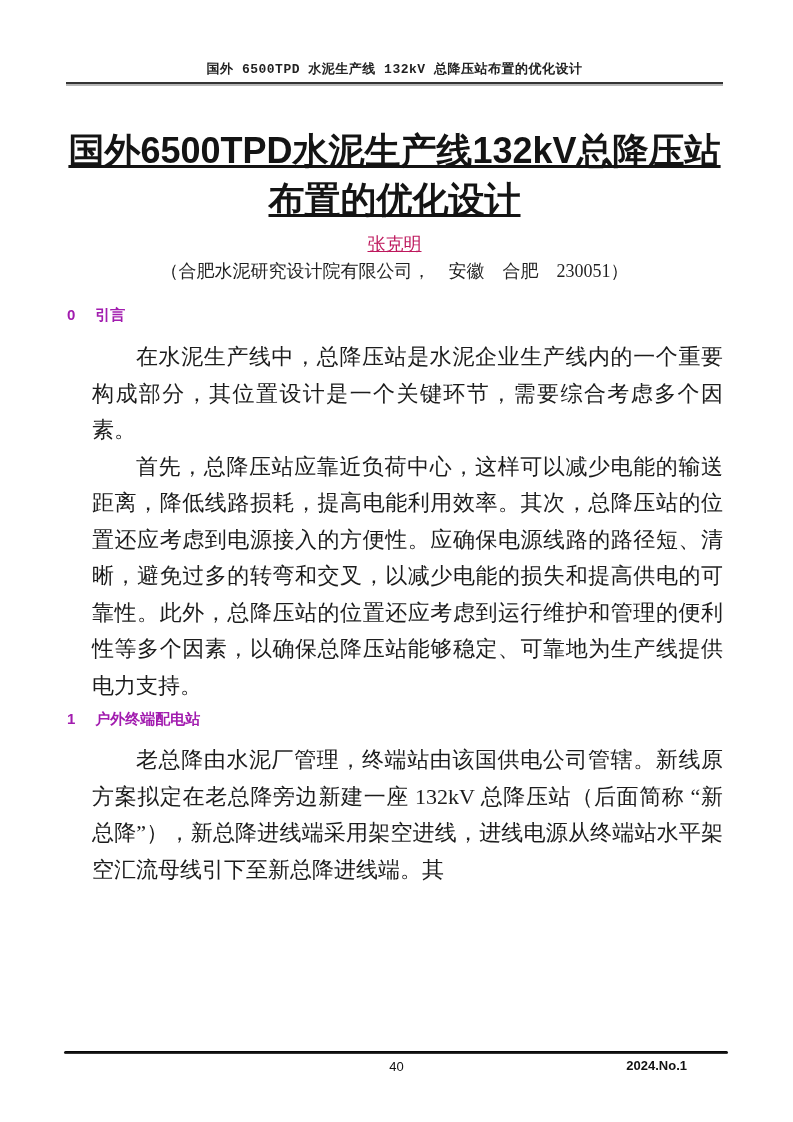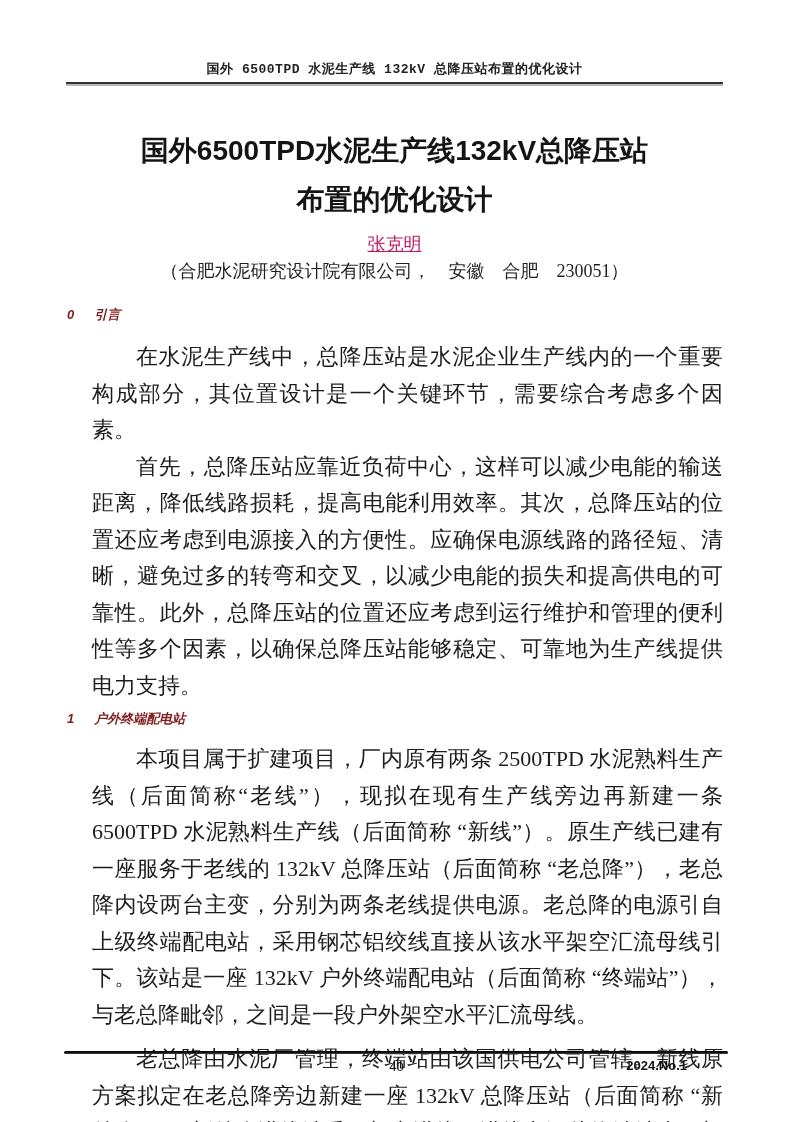--- a/index.html
+++ b/index.html
@@ -27,42 +27,42 @@
     box-shadow:0 2px 0 rgba(145,145,145,.65);
   }
 
   
   .content { position:absolute; top:0; left:66px; width:657px; }
 
   .article-title {
     margin:126px 0 0 0;
     text-align:center;
     font-family:"Liberation Sans","DejaVu Sans",sans-serif;
-    font-size:28px; line-height:49px; font-weight:700;
+    font-size:36px; line-height:49px; font-weight:700;
     color:#141414;
+    text-decoration:underline;
   }
   .author {
     margin-top:8px;
     text-align:center;
     font-size:18px; line-height:25px;
     color:#be185d;
     text-decoration:underline;
   }
   .affiliation {
     text-align:center;
     font-size:18px; line-height:29px;
     color:#1f1f1f;
   }
 
   .section-heading {
     margin-top:14px;
     font-family:"Liberation Sans","DejaVu Sans",sans-serif;
-    font-size:13px; line-height:30px; font-weight:700;
-    color:#7f1d1d;
-    font-style:italic;
+    font-size:15px; line-height:30px; font-weight:700;
+    color:#a21caf;
   }
   .section-heading .sec-num { display:inline-block; margin-left:1px; margin-right:20px; }
   .section-heading.second { margin-top:0; }
 
   .body-par {
     margin:0 0 0 26px;
     width:631px;
     font-size:22px; line-height:36.5px;
     text-align:justify;
     text-indent:2em;
@@ -114,21 +114,20 @@
     </div>
 
     <p class="body-par first-of-section">在水泥生产线中，总降压站是水泥企业生产线内的一个重要构成部分，其位置设计是一个关键环节，需要综合考虑多个因素。</p>
 
     <p class="body-par">首先，总降压站应靠近负荷中心，这样可以减少电能的输送距离，降低线路损耗，提高电能利用效率。其次，总降压站的位置还应考虑到电源接入的方便性。应确保电源线路的路径短、清晰，避免过多的转弯和交叉，以减少电能的损失和提高供电的可靠性。此外，总降压站的位置还应考虑到运行维护和管理的便利性等多个因素，以确保总降压站能够稳定、可靠地为生产线提供电力支持。</p>
 
     <div class="section-heading second">
       <span class="sec-num">1</span><span>户外终端配电站</span>
     </div>
 
-    <p class="body-par after-heading-1">本项目属于扩建项目，厂内原有两条 2500TPD 水泥熟料生产线（后面简称“老线”），现拟在现有生产线旁边再新建一条 6500TPD 水泥熟料生产线（后面简称 “新线”）。原生产线已建有一座服务于老线的 132kV 总降压站（后面简称 “老总降”），老总降内设两台主变，分别为两条老线提供电源。老总降的电源引自上级终端配电站，采用钢芯铝绞线直接从该水平架空汇流母线引下。该站是一座 132kV 户外终端配电站（后面简称 “终端站”），与老总降毗邻，之间是一段户外架空水平汇流母线。</p>
 
     <p class="body-par last">老总降由水泥厂管理，终端站由该国供电公司管辖。新线原方案拟定在老总降旁边新建一座 132kV 总降压站（后面简称 “新总降”），新总降进线端采用架空进线，进线电源从终端站水平架空汇流母线引下至新总降进线端。其</p>
 
   </div>
 
   <div class="footer-rule"></div>
   <div class="page-number">40</div>
   <div class="issue-label">2024.No.1</div>
 
 </div>

